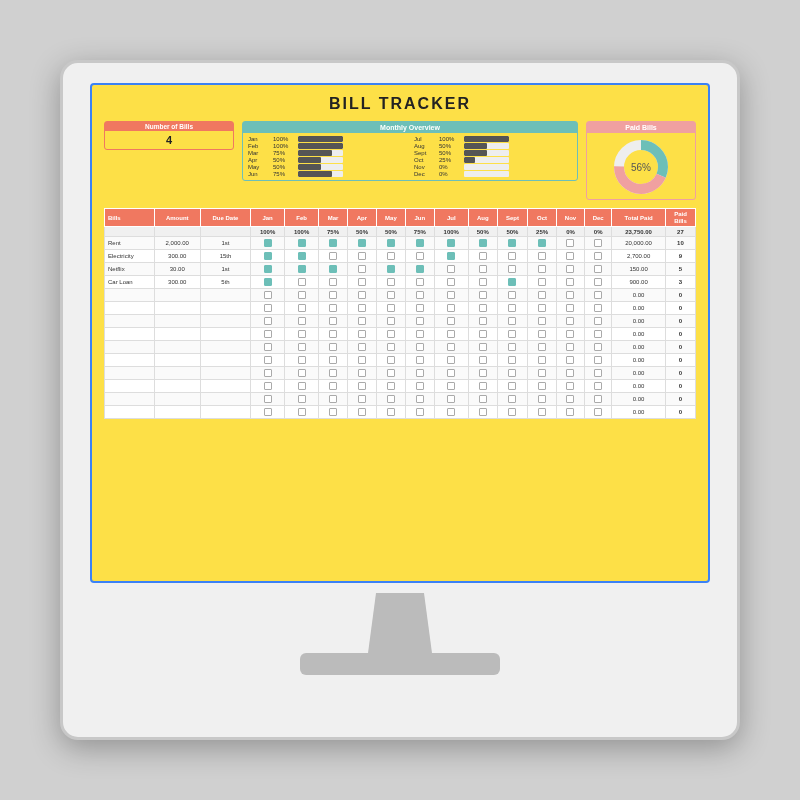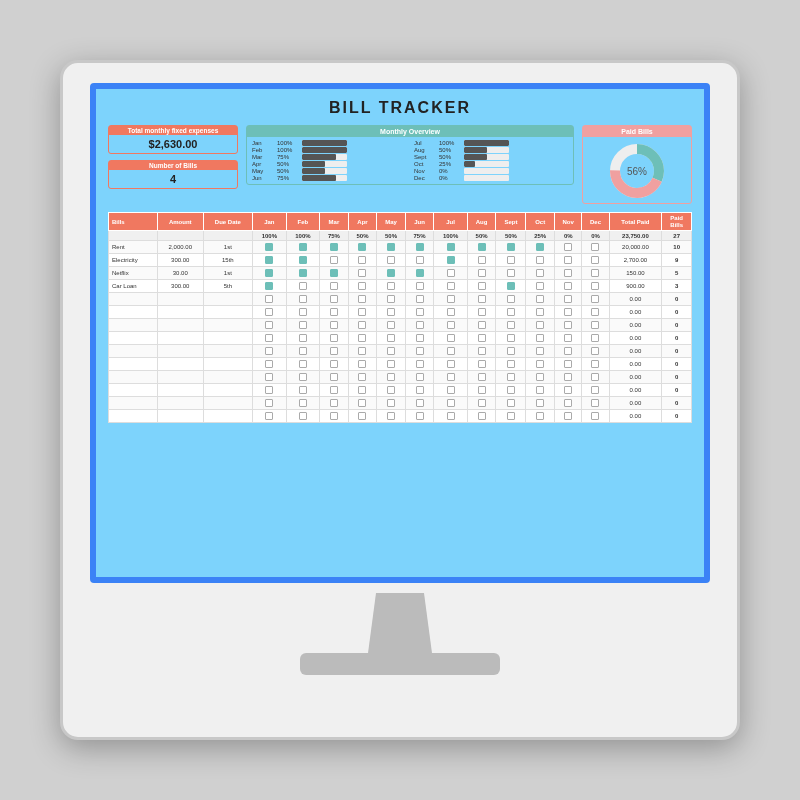--- a/index.html
+++ b/index.html
@@ -23,24 +23,24 @@
       box-shadow: 0 8px 30px rgba(0,0,0,0.3);
       display: flex;
       flex-direction: column;
       align-items: center;
       position: relative;
     }
 
     .monitor-screen {
       width: 620px;
       height: 500px;
-      background: #7dd3fc;
+      background: #fde047;
       margin-top: 20px;
       border-radius: 4px;
-      border: 6px solid #3b82f6;
+      border: 2px solid #3b82f6;
       overflow: hidden;
       padding: 10px 12px 8px 12px;
     }
 
     .monitor-stand-neck {
       width: 80px;
       height: 60px;
       background: #bbb;
       margin-top: 10px;
       clip-path: polygon(20% 0%, 80% 0%, 90% 100%, 10% 100%);
@@ -261,24 +261,20 @@
 <body>
 
 <div class="monitor-outer">
   <div class="monitor-screen">
 
     <div class="page-title">BILL TRACKER</div>
 
     <div class="top-section">
 
       <div class="left-cards">
-        <div class="card">
-          <div class="card-label">Total monthly fixed expenses</div>
-          <div class="card-value">$2,630.00</div>
-        </div>
         <div class="card">
           <div class="card-label">Number of Bills</div>
           <div class="card-value">4</div>
         </div>
       </div>
 
       <div class="monthly-overview">
         <div class="monthly-title">Monthly Overview</div>
         <div class="monthly-grid" id="monthly-grid">
             <div class="monthly-row">

